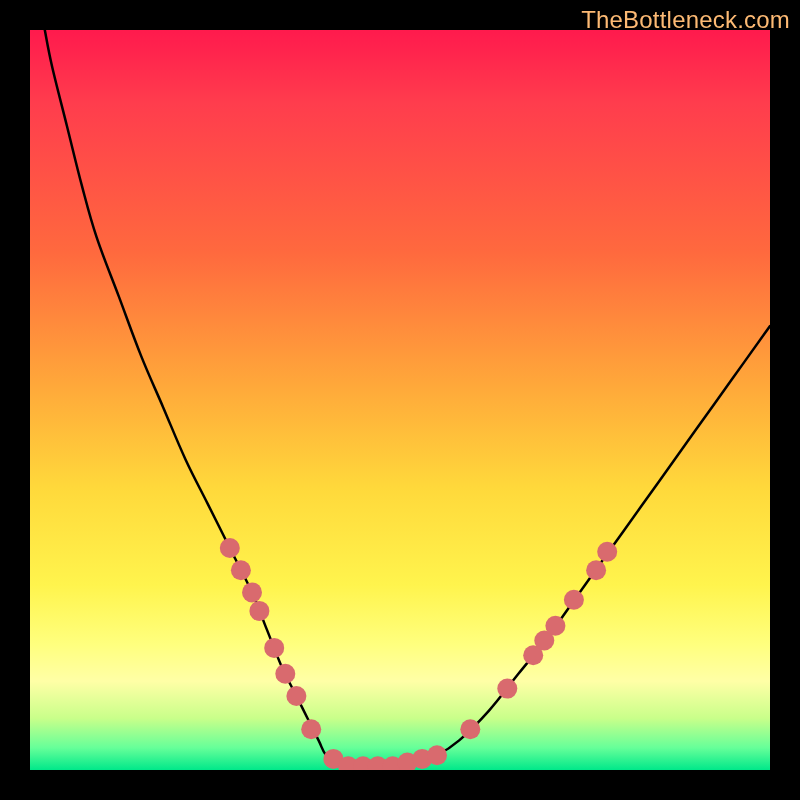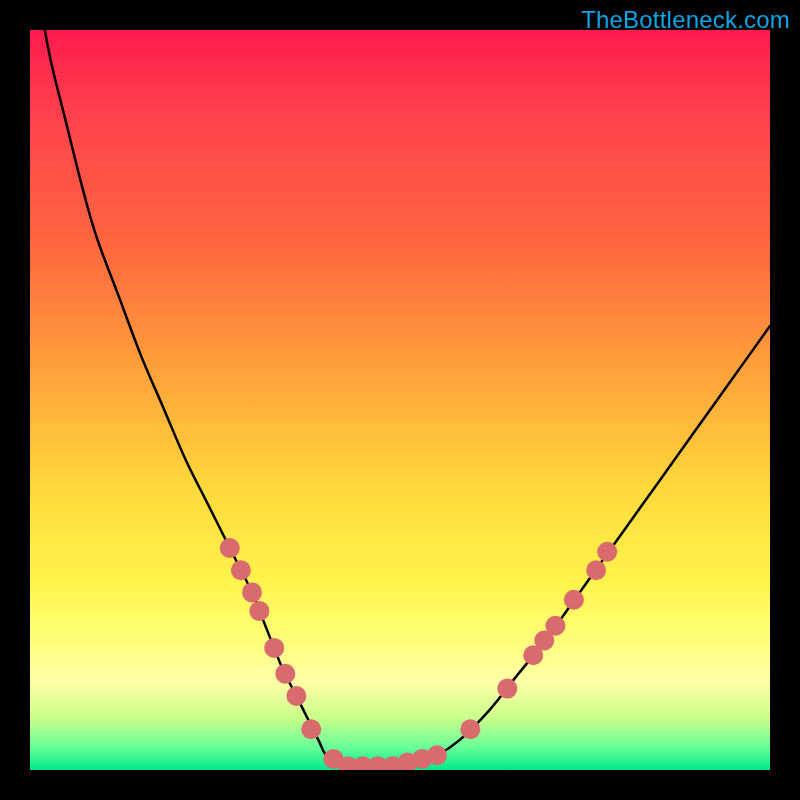--- a/index.html
+++ b/index.html
@@ -46,21 +46,21 @@
       #ffffa6 88%,
       #c9ff8a 93%,
       #66ff99 97%,
       #00e88a 100%
     );
   }
   .attribution {
     position: absolute;
     top: 6px;
     right: 10px;
-    color: #0ea5e9;
+    color: #fdba74;
     font-size: 24px;
     font-weight: 500;
     letter-spacing: 0.2px;
     user-select: none;
   }
   svg.overlay {
     position: absolute;
     left: 0;
     top: 0;
   }

